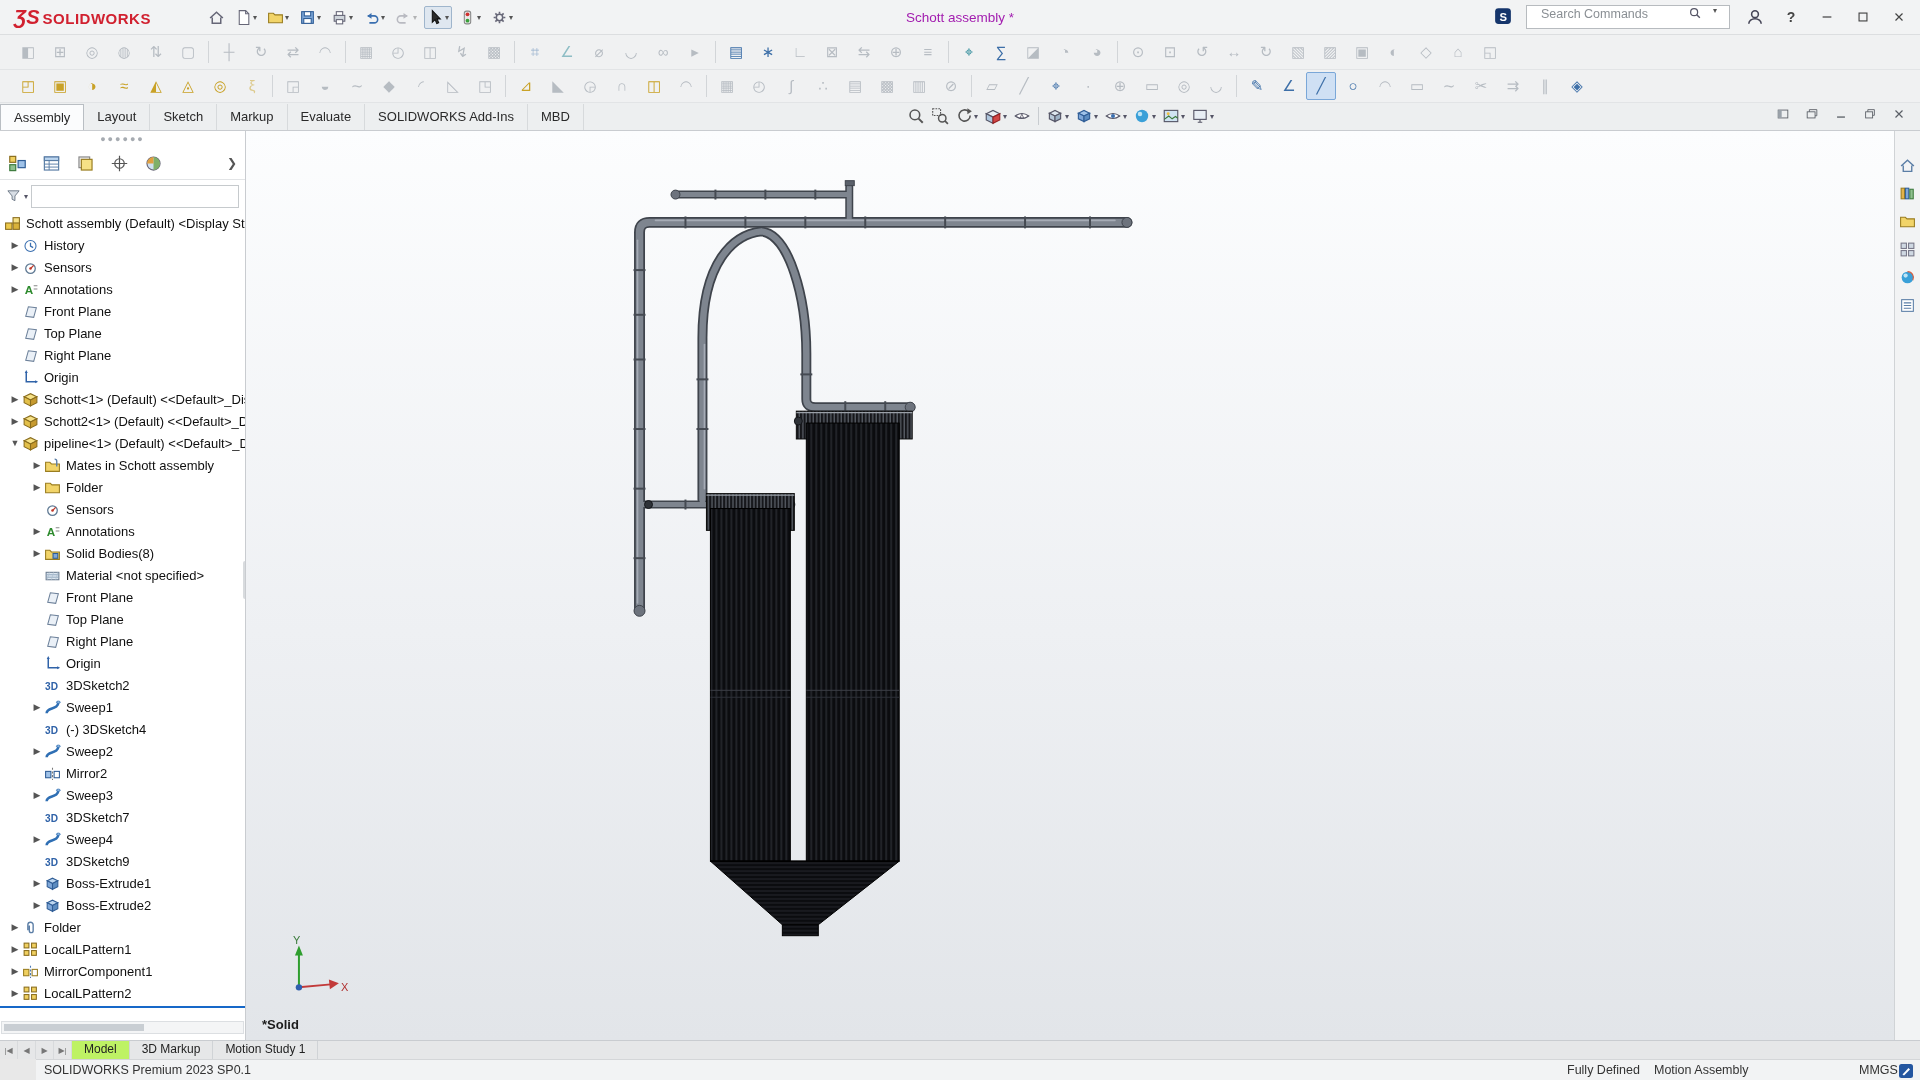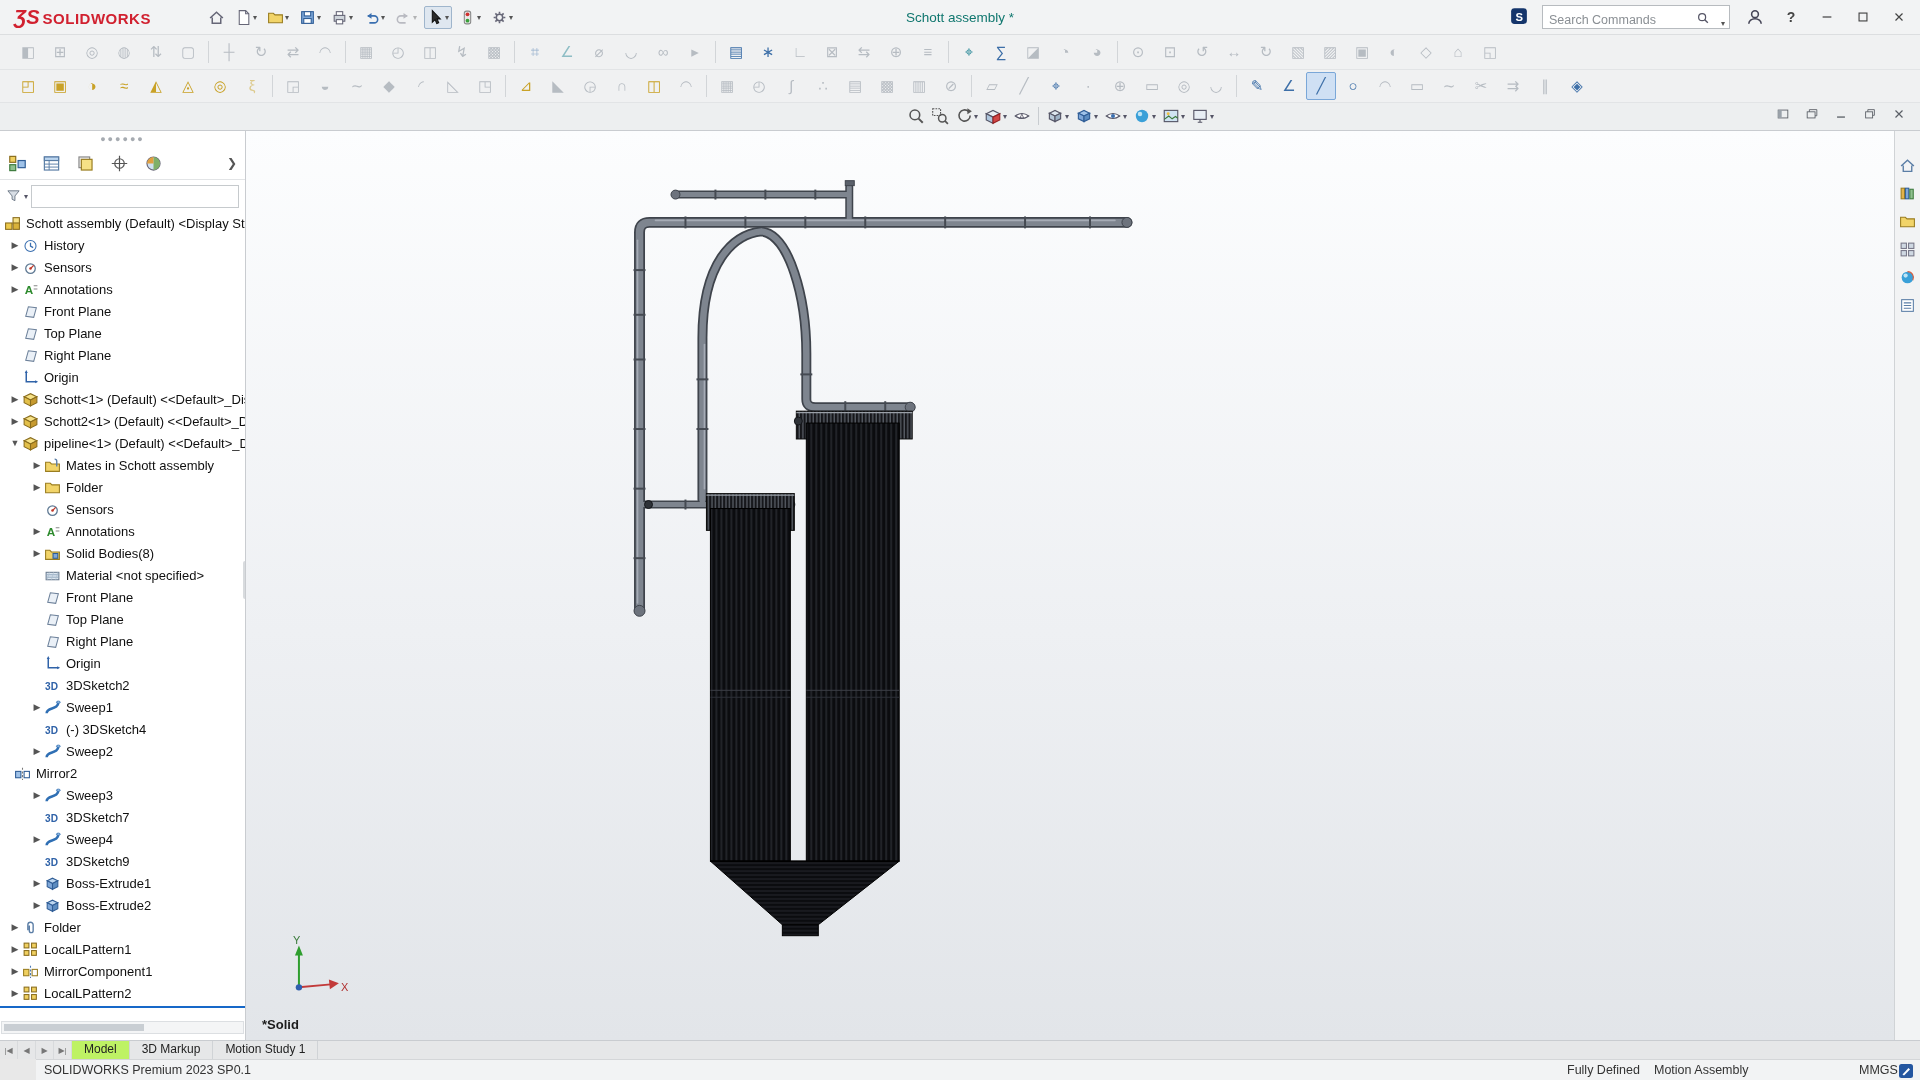--- a/index.html
+++ b/index.html
@@ -11,24 +11,24 @@
   
   .titlebar{height:34px;background:#f2f3f4;border-bottom:1px solid #dcdee0;display:flex;align-items:center;position:relative;flex:none;}
   .logo{display:flex;align-items:baseline;margin-left:14px;}
   .logo-mark{font-weight:bold;font-style:italic;font-size:20px;color:#d1202f;margin-right:3px;}
   .logo-text{font-weight:bold;font-size:15px;color:#d1202f;letter-spacing:.5px;}
   .qa-group{display:flex;align-items:center;margin-left:52px;}
   .qa-item{display:flex;align-items:center;margin:0 2px;padding:2px 2px;border-radius:2px;border:1px solid transparent;}
   .qa-item.pressed{background:#dfe7f0;border:1px solid #9fb5cc;}
   .qa-item.disabled{opacity:.4;}
   .qa-caret{font-size:8px;color:#555;margin-left:1px;}
-  .doc-title{position:absolute;left:50%;transform:translateX(-50%);font-size:13.5px;color:#0f766e;}
+  .doc-title{position:absolute;left:50%;transform:translateX(-50%);font-size:13.5px;color:#a21caf;}
   .tb-right{position:absolute;right:10px;display:flex;align-items:center;gap:14px;}
   .scope-icon{flex:none;}
-  .search-box{width:178px;height:22px;border:1px solid #b7bbbf;background:#fff;display:flex;align-items:flex-end;padding:0 4px;gap:10px;}
+  .search-box{width:178px;height:22px;border:1px solid #b7bbbf;background:#fff;display:flex;align-items:flex-start;padding:0 12px;gap:10px;}
   .search-box input{border:none;outline:none;flex:1;font-family:"Liberation Sans",sans-serif;font-size:12.5px;color:#333;background:transparent;min-width:0;}
   .search-box input::placeholder{color:#8a8f94;}
   .help-glyph{font-size:14px;font-weight:bold;color:#444;}
   .winbtn{display:flex;align-items:center;justify-content:center;width:22px;height:22px;}
   
   .tb-row{background:#f0f1f2;border-bottom:1px solid #e2e4e6;display:flex;align-items:center;padding-left:12px;flex:none;}
   #row1{height:34px;}#row2{height:32px;}
   .tb-btn{width:28px;height:26px;margin:0 1px;text-align:center;line-height:26px;font-size:15px;border:1px solid transparent;border-radius:2px;flex:none;}
   .tb-sep{width:1px;height:22px;background:#d2d5d8;margin:0 4px;flex:none;}
   .dim{opacity:.5;}
@@ -301,20 +301,29 @@
     <div class="tb-btn t-gray dim">◠</div>
     <div class="tb-btn t-gray dim">▭</div>
     <div class="tb-btn t-gray dim">∼</div>
     <div class="tb-btn t-gray dim">✂</div>
     <div class="tb-btn t-gray dim">⇉</div>
     <div class="tb-btn t-gray dim">∥</div>
     <div class="tb-btn t-blue">◈</div>
   </div>
 
 <div class="tabbar">
+  <div id="cmdtabs" style="display:flex;align-items:flex-end;">
+      <div class="cmdtab active">Assembly</div>
+      <div class="cmdtab">Layout</div>
+      <div class="cmdtab">Sketch</div>
+      <div class="cmdtab">Markup</div>
+      <div class="cmdtab">Evaluate</div>
+      <div class="cmdtab">SOLIDWORKS Add-Ins</div>
+      <div class="cmdtab">MBD</div>
+    </div>
   <div class="headsup" id="headsup">
       <div class="hu-btn">
         <svg width="18" height="18" viewBox="0 0 16 16" font-family="Liberation Sans,sans-serif">
           <circle cx="7" cy="7" r="4.3" fill="none" stroke="#555" stroke-width="1.4"></circle>
           <path d="M10.3 10.3 L14 14" stroke="#555" stroke-width="1.7"></path>
         </svg>
       </div>
       <div class="hu-btn">
         <svg width="18" height="18" viewBox="0 0 16 16" font-family="Liberation Sans,sans-serif">
           <rect x="1.5" y="1.5" width="7" height="6" fill="none" stroke="#555" stroke-dasharray="1.5 1"></rect>
@@ -710,21 +719,21 @@
         <div class="tree-row" style="padding-left: 30px;">
           <span class="tree-arrow">▶</span>
           <span class="tree-ico">
             <svg width="17" height="17" viewBox="0 0 16 16" font-family="Liberation Sans,sans-serif">
               <path d="M2.5 13.5 C2.5 7 13.5 11 13.5 2.8" fill="none" stroke="#2f6fb4" stroke-width="2.4"></path>
               <ellipse cx="13.5" cy="3" rx="1.8" ry="1" fill="#9fc2e8" stroke="#2f6fb4" stroke-width="0.8"></ellipse>
             </svg>
           </span>
           <span>Sweep2</span>
         </div>
-        <div class="tree-row" style="">
+        <div class="tree-row" style="padding-left: 30px;">
           <span class="tree-arrow"></span>
           <span class="tree-ico">
             <svg width="17" height="17" viewBox="0 0 16 16" font-family="Liberation Sans,sans-serif">
               <rect x="1.5" y="6" width="5" height="6" fill="#9fc2e8" stroke="#2f5d96"></rect>
               <rect x="9.5" y="6" width="5" height="6" fill="none" stroke="#2f5d96"></rect>
               <path d="M8 2.5 L8 14" stroke="#777" stroke-dasharray="2 1.5"></path>
             </svg>
           </span>
           <span>Mirror2</span>
         </div>

